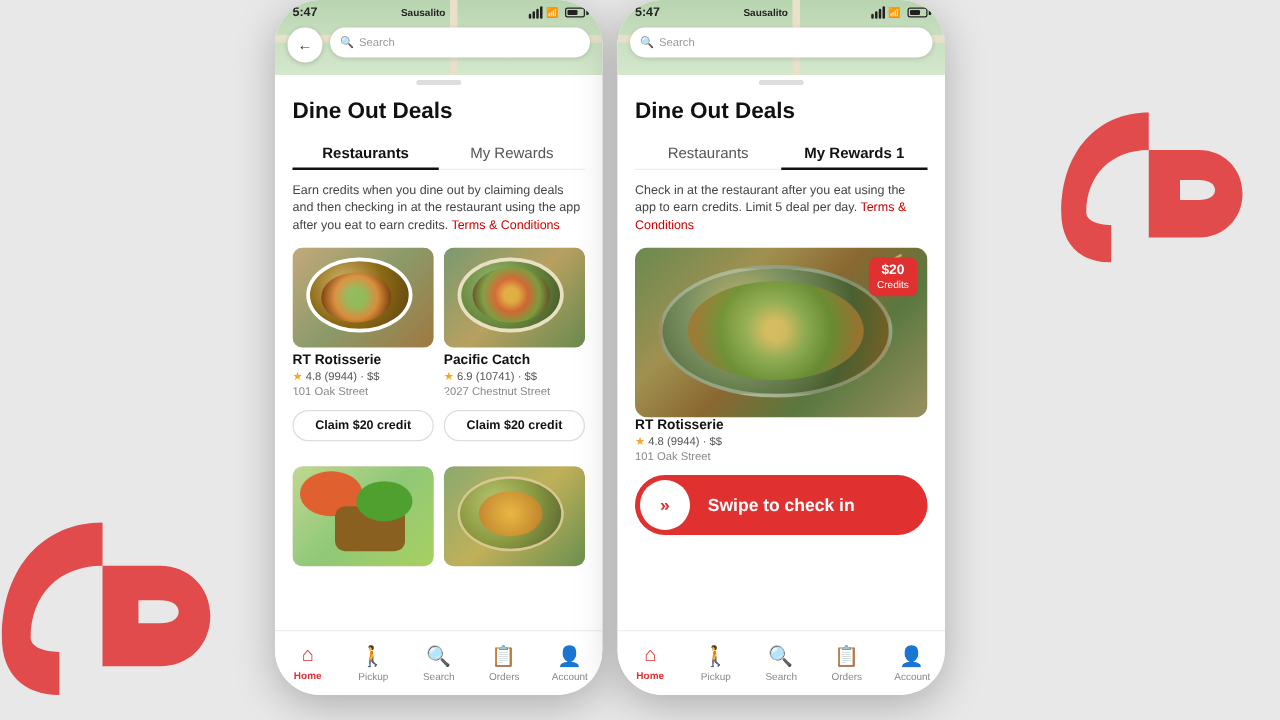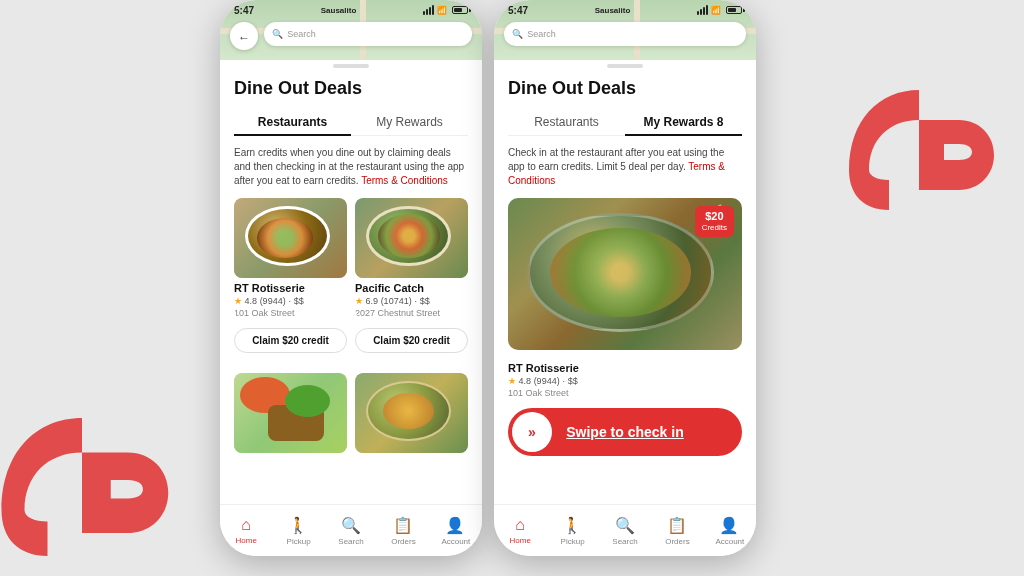--- a/index.html
+++ b/index.html
@@ -318,41 +318,41 @@
       font-size: 16px;
       color: #888;
     }
     .nav-icon.active { color: #e03030; }
     .nav-label {
       font-size: 8px;
       color: #888;
     }
     .nav-label.active {
       color: #e03030;
-      font-weight: 400;
+      font-weight: 700;
     }
 
     
     
     .checkin-desc {
       font-size: 10px;
       color: #444;
       line-height: 1.4;
       margin-bottom: 10px;
     }
     .checkin-desc a { color: #c00; text-decoration: none; }
 
     
     .rest-img-large {
       width: 100%;
-      height: 152px;
+      height: 136px;
       border-radius: 10px;
       overflow: hidden;
       position: relative;
-      margin-bottom: 12px;
+      margin-bottom: 0;
     }
     .rest-img-large-bg {
       width: 100%;
       height: 100%;
       background: linear-gradient(135deg, #8b6914 0%, #6b8a3c 40%, #3d6b28 70%, #8b6914 100%);
     }
     .credits-badge {
       position: absolute;
       top: 8px;
       right: 8px;
@@ -393,21 +393,20 @@
       font-size: 14px;
       font-weight: 900;
     }
     .swipe-text {
       flex: 1;
       text-align: center;
       color: #fff;
       font-size: 14px;
       font-weight: 600;
       padding-right: 40px;
-      text-decoration: underline;
     }
 
     
     .dd-logo {
       fill: #e03030;
     }
   </style>
 </head>
 <body>
 
@@ -583,21 +582,21 @@
       <span style="margin-right:4px;font-size:9px;">🔍</span>
       <span style="font-size:9px;color:#999;">Search</span>
     </div>
 
     <div class="phone-content">
       <div class="drag-handle"></div>
       <div class="page-title">Dine Out Deals</div>
 
       <div class="tabs">
         <div class="tab">Restaurants</div>
-        <div class="tab active">My Rewards 8</div>
+        <div class="tab active">My Rewards 1</div>
       </div>
 
       <div class="checkin-desc">
         <span>Check in at the restaurant after you eat using the app to earn credits. Limit 5 deal per day.</span>
         <a href="#">Terms &amp; Conditions</a>
       </div>
 
       <div class="rest-img-large">
         <div class="rest-img-large-bg" style="background:linear-gradient(135deg,#6a8a50 0%,#a09050 30%,#8a6830 50%,#5a7840 70%,#9a9060 100%);position:relative;">
           <div style="position:absolute;top:10%;left:8%;width:80%;height:78%;border-radius:50%;background:radial-gradient(circle at 35% 35%,#c8b870,#7a9060,#4a6030,#8a6020);border:3px solid rgba(255,255,255,0.3);"></div>

